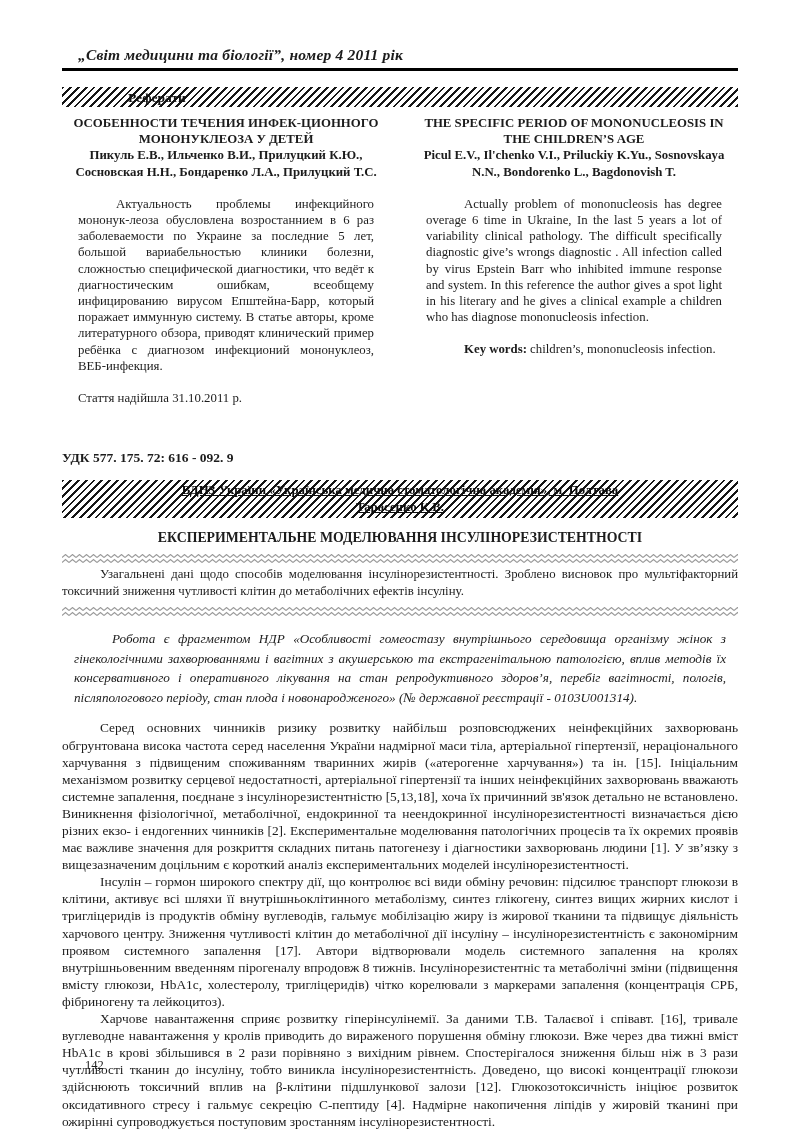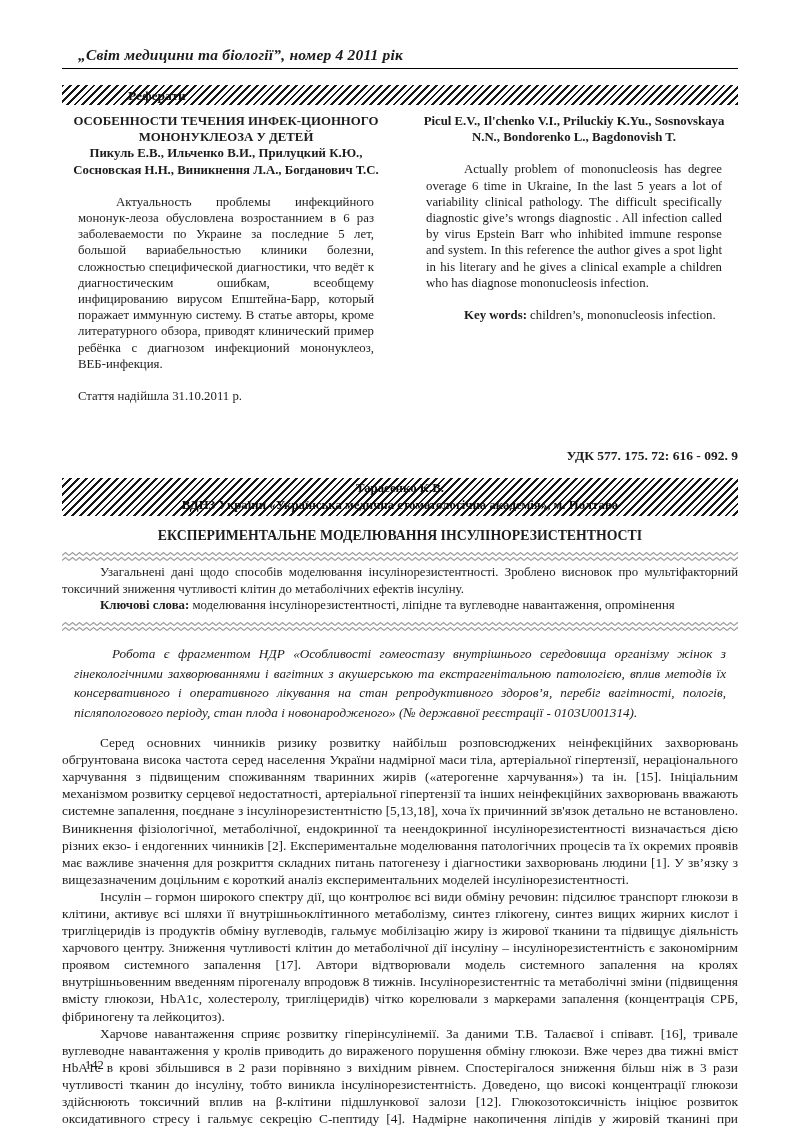--- a/index.html
+++ b/index.html
@@ -14,25 +14,26 @@
   .content{position:absolute;left:62px;top:0;width:676px;}
 
   .journal-header{
     margin-top:46px;
     padding-left:16px;
     font-size:15.5px;
     font-weight:bold;
     font-style:italic;
     letter-spacing:.2px;
     padding-bottom:4px;
-    border-bottom:1px solid #000000;
+    border-bottom:3px solid #000000;
   }
 
   .hatch{
     background:repeating-linear-gradient(135deg,#161616 0px,#161616 2px,#ffffff 2px,#ffffff 5.5px);
+    text-decoration:underline;
   }
   .banner-referaty{
     margin-top:16px;
     height:20px;
     line-height:20px;
   }
   .banner-referaty .label{
     display:inline-block;
     margin-left:66px;
     font-weight:bold;
@@ -45,21 +46,20 @@
   .col-title{font-weight:bold;text-align:center;}
   .col-authors{font-weight:bold;text-align:center;}
   .col p{margin:16px;text-align:justify;text-indent:38px;}
   .kw-label{font-weight:bold;}
   .received{text-align:right;text-indent:0 !important;}
 
   .udk{
     margin-top:28px;
     font-weight:bold;
     font-size:13.5px;
-    text-align:right;
   }
 
   .banner-authors{
     margin-top:14px;
     height:38px;
     padding-top:2px;
     box-sizing:border-box;
     text-align:center;
     font-weight:bold;
     font-size:12.8px;
@@ -113,47 +113,47 @@
 
     <div class="journal-header">„Світ медицини та біології”, номер 4 2011 рік</div>
 
     <div class="hatch banner-referaty">
       <span class="label">Реферати</span>
     </div>
 
     <div class="cols">
       <div class="col">
         <div class="col-title">ОСОБЕННОСТИ ТЕЧЕНИЯ ИНФЕК-ЦИОННОГО МОНОНУКЛЕОЗА У ДЕТЕЙ</div>
-        <div class="col-authors">Пикуль Е.В., Ильченко В.И., Прилуцкий К.Ю., Сосновская Н.Н., Виникнення Л.А., Богданович Т.С.</div>
+        <div class="col-authors">Пикуль Е.В., Ильченко В.И., Прилуцкий К.Ю., Сосновская Н.Н., Бондаренко Л.А., Прилуцкий Т.С.</div>
         <p>Актуальность проблемы инфекцийного мононук-леоза обусловлена возростаннием в 6 раз заболеваемости по Украине за последние 5 лет, большой вариабельностью клиники болезни, сложностью специфической диагностики, что ведёт к диагностическим ошибкам, всеобщему инфицированию вирусом Епштейна-Барр, который поражает иммунную систему. В статье авторы, кроме литературного обзора, приводят клинический пример ребёнка с диагнозом инфекционий мононуклеоз, ВЕБ-инфекция.</p>
         <p class="received">Стаття надійшла 31.10.2011 р.</p>
       </div>
       <div class="col">
+        <div class="col-title">THE SPECIFIC PERIOD OF MONONUCLEOSIS IN THE CHILDREN’S AGE</div>
         <div class="col-authors">Picul E.V., Il'chenko V.I.,  Priluckiy K.Yu., Sosnovskaya N.N., Bondorenko L.,  Bagdonovish T.</div>
         <p>Actually problem of mononucleosis has degree overage 6 time in Ukraine, In the last 5 years a lot of variability clinical pathology. The difficult specifically diagnostic give’s wrongs diagnostic . All infection called by virus Epstein Barr who inhibited immune response and system. In this reference the author gives a spot light in his literary and he gives a clinical example a children who has diagnose mononucleosis infection.</p>
         <p><span class="kw-label">Key words:</span><span> children’s, mononucleosis infection.</span></p>
       </div>
     </div>
 
     <div class="udk">УДК 577. 175. 72: 616 - 092. 9</div>
 
     <div class="hatch banner-authors">
+      <div>ВДНЗ України «Українська медична стоматологічна академія», м. Полтава</div>
       <div>Тарасенко К.В.</div>
-      <div>ВДНЗ України «Українська медична стоматологічна академія», м. Полтава</div>
     </div>
 
     <div class="main-title">ЕКСПЕРИМЕНТАЛЬНЕ МОДЕЛЮВАННЯ ІНСУЛІНОРЕЗИСТЕНТНОСТІ</div>
 
     <svg class="zigzag" width="676" height="10">
         <rect width="676" height="10" fill="url(#zz)"></rect>
       </svg>
 
     <div class="abstract">
       <p>Узагальнені дані щодо способів моделювання інсулінорезистентності. Зроблено висновок про мультіфакторний токсичний зниження чутливості клітин до метаболічних ефектів інсуліну.</p>
-      <p><span class="kw-label">Ключові слова:</span><span> моделювання інсулінорезистентності, ліпідне та вуглеводне навантаження, опромінення</span></p>
     </div>
 
     <svg class="zigzag" width="676" height="10">
         <rect width="676" height="10" fill="url(#zz)"></rect>
       </svg>
 
     <div class="ndr">
       <p>Робота є фрагментом НДР «Особливості гомеостазу внутрішнього середовища організму жінок з гінекологічними захворюваннями і вагітних з акушерською та екстрагенітальною патологією, вплив методів їх консервативного і оперативного лікування на стан репродуктивного здоров’я, перебіг вагітності, пологів, післяпологового періоду, стан плода і новонародженого» (№ державної реєстрації - 0103U001314).</p>
     </div>
 

